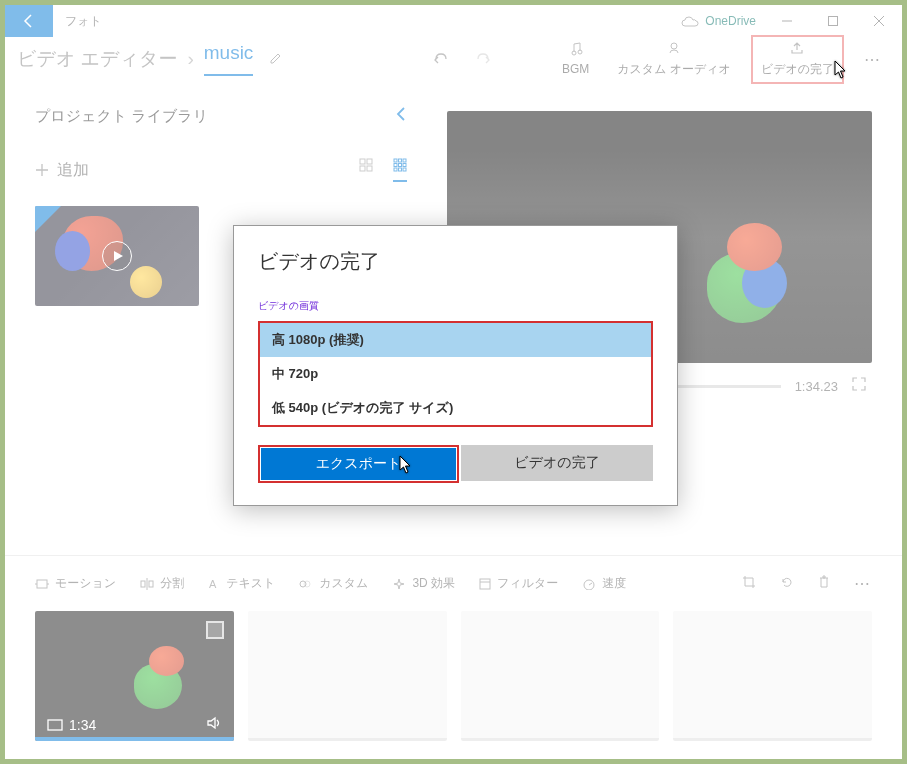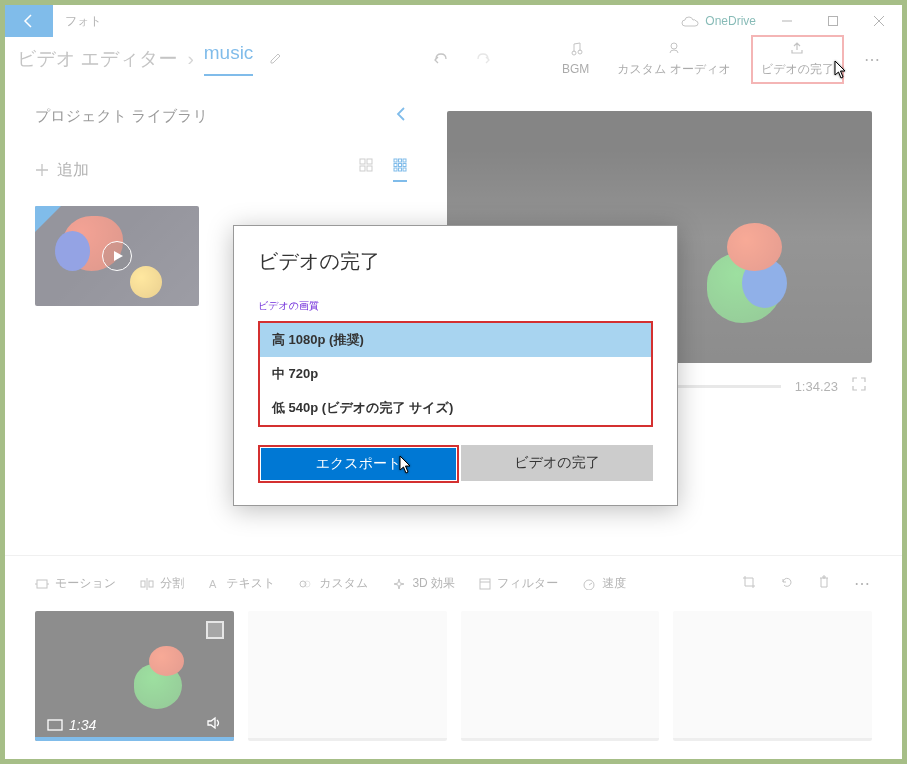--- a/index.html
+++ b/index.html
@@ -46,21 +46,21 @@
 .timeline-ctrl { display: flex; align-items: center; gap: 14px; margin-top: 14px; padding: 0 6px; }
 .tl-line { flex:1; height:3px; background:#d0d0d0; position:relative; }
 .tl-dot { position:absolute; width:14px; height:14px; background:#fff; border:1px solid #999; border-radius:50%; top:-6px; left:0; }
 .tl-time { font-size:13px; color:#666; }
 .expand-icon { color:#888; }
 .bottom { border-top: 1px solid #e0e0e0; padding: 18px 30px; }
 .bottom-tools { display: flex; align-items: center; gap: 24px; margin-bottom: 18px; color:#666; font-size:12px; }
 .bt-item { display:flex; align-items:center; gap:6px; }
 .bt-spacer { flex:1; }
 .clip-row { display:flex; gap:14px; }
-.clip { width: 206px; height: 130px; background:#1a1a1a; position:relative; border-radius:2px; overflow:hidden;font-style:italic; }
+.clip { width: 206px; height: 130px; background:#1a1a1a; position:relative; border-radius:2px; overflow:hidden; }
 .clip.empty { background:#f4f4f4; border-bottom:3px solid #ddd; }
 .clip-p2{position:absolute;right:30px;bottom:30px;width:70px;height:65px;}
 .clip-p2 .p2-head{width:35px;height:30px;left:15px;}
 .clip-p2 .p2-body{width:48px;height:45px;top:18px;}
 .clip-chk { position:absolute; top:10px; right:10px; width:18px; height:18px; border:2px solid #ccc; background:rgba(200,200,200,0.3); }
 .clip-foot { position:absolute; bottom:0; left:0; right:0; display:flex; align-items:center; justify-content:space-between; padding:8px 12px; color:#fff; font-size:14px; }
 .clip-bar { position:absolute; bottom:0; left:0; right:0; height:4px; background:#0078d4; }
 .dialog { position:absolute; z-index:100; left:233px; top:225px; width:445px; background:#fff; border:1px solid #999; box-shadow:0 4px 24px rgba(0,0,0,0.25); padding: 22px 24px 22px 24px; }
 .dlg-title { font-size: 20px; color:#333; margin-bottom: 24px; }
 .dlg-label { font-size: 10px; color:#6d28d9; margin-bottom: 8px; }

